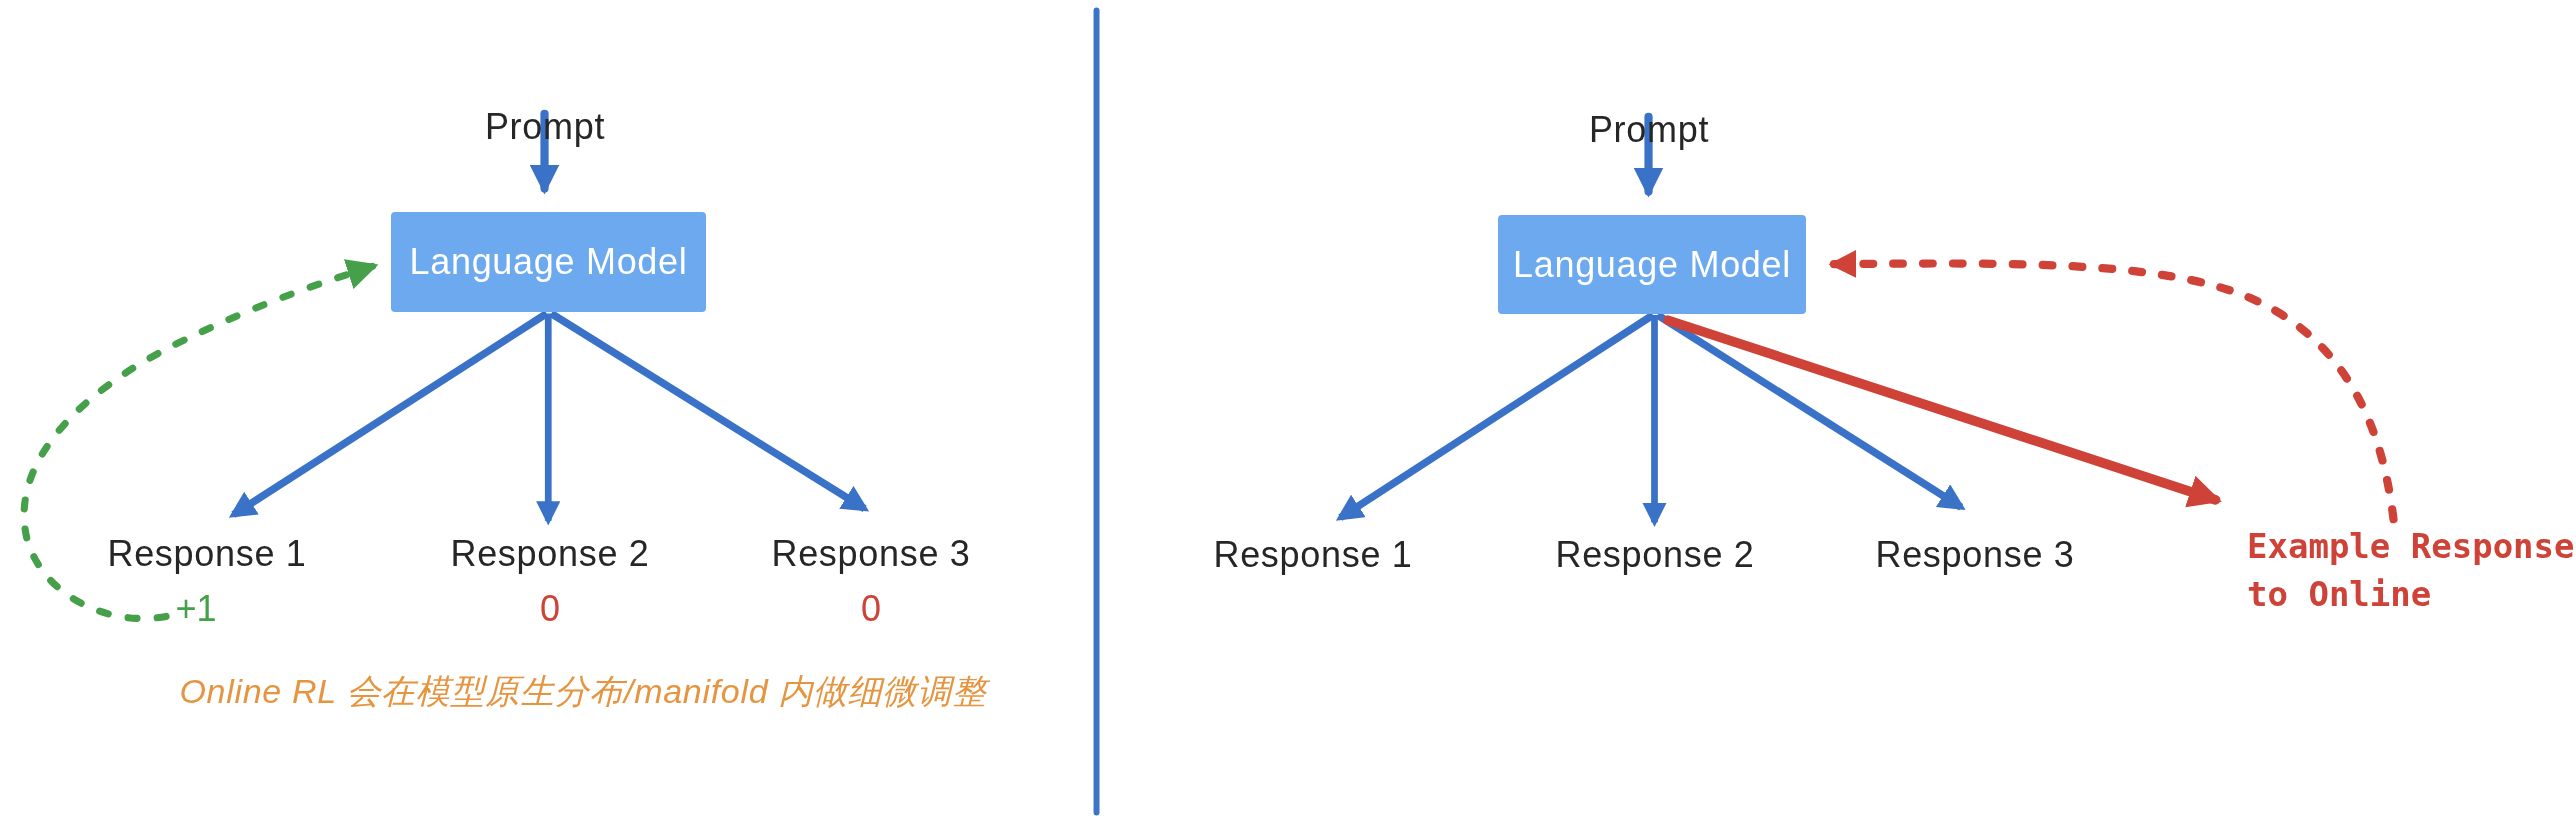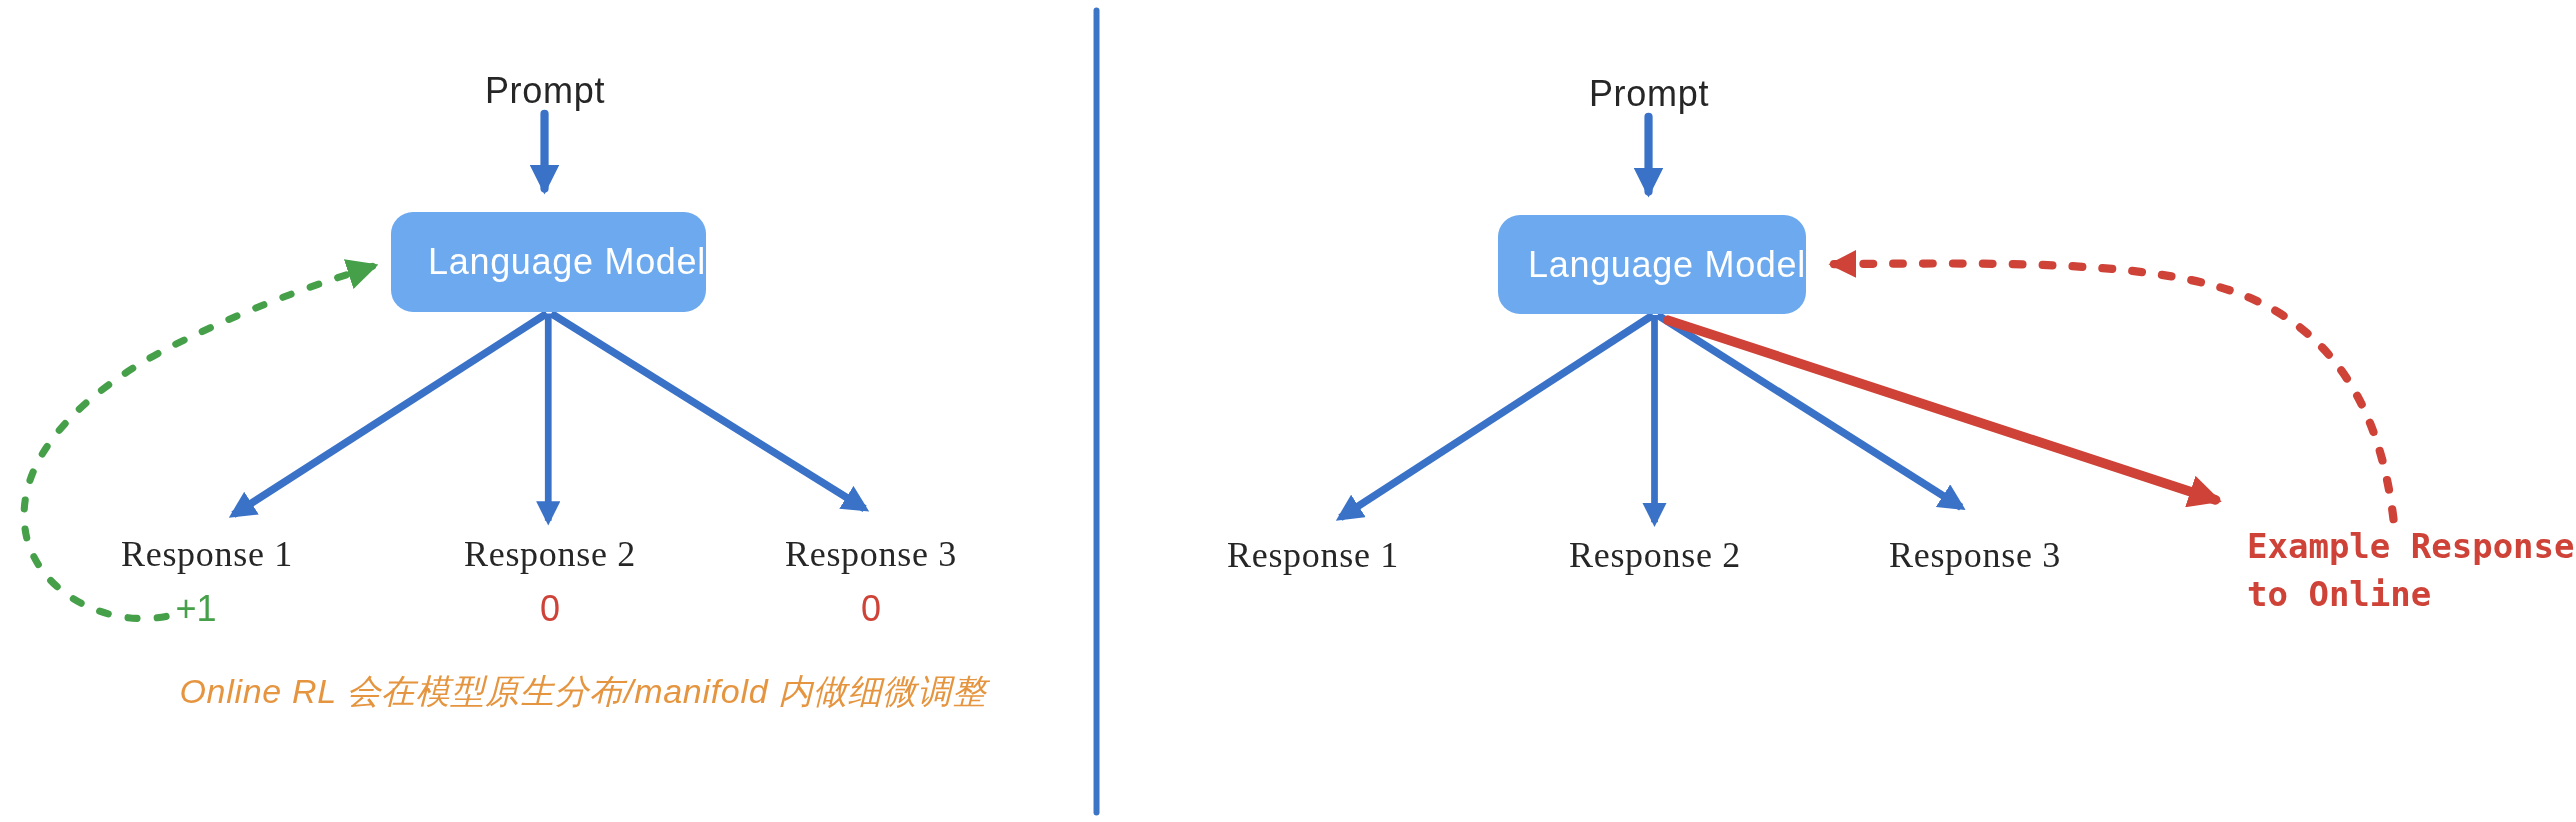--- a/index.html
+++ b/index.html
@@ -9,30 +9,30 @@
     background:var(--bg,#ffffff);
     font-family:"Liberation Sans", sans-serif;
     overflow:hidden;
   }
   .arrows-layer { position:absolute; inset:0; width:2576px; height:823px; }
 
   
   .txt { position:absolute; white-space:nowrap; }
   .center { transform:translateX(-50%); }
   .prompt-label {
-    font-size:36px; color:var(--ink,#262626); letter-spacing:0.7px;
+    font-size:36px; color:var(--ink,#262626); letter-spacing:0.7px;margin-top:36px;
   }
   .model-box {
-    position:absolute; display:flex; align-items:center; justify-content:flex-end;
+    position:absolute; display:flex; align-items:center; justify-content:center;
     background:var(--box,#6CA9EE); color:#ffffff;
-    border-radius:22px; font-size:36px; letter-spacing:0.7px;
+    border-radius:4px; font-size:36px; letter-spacing:0.7px;
   }
   .model-box.left-box  { left:391px;  top:212px; width:315px; height:100px; }
   .model-box.right-box { left:1498px; top:215px; width:308px; height:99px; }
-  .response-label { font-size:36px; color:var(--ink,#262626); letter-spacing:0.7px;font-family:Liberation Serif, serif; }
+  .response-label { font-size:36px; color:var(--ink,#262626); letter-spacing:0.7px; }
   .score { font-size:36px; }
   .score-positive { color:var(--green,#4AA04D); }
   .score-zero     { color:var(--red,#D8382F); }
   .caption { font-size:34px; color:var(--orange,#E5953F); letter-spacing:0.7px; }
   .example-label {
     position:absolute; left:2247px; top:522px;
     font-family:"DejaVu Sans Mono", monospace;
     font-size:34px; line-height:48px; font-weight:bold;
     color:var(--red,#CE4237); white-space:nowrap;
   }

